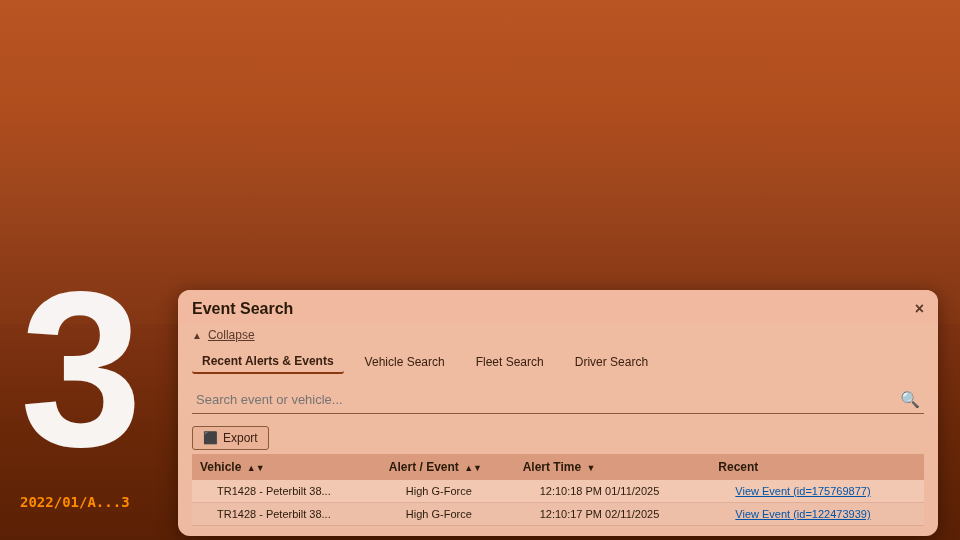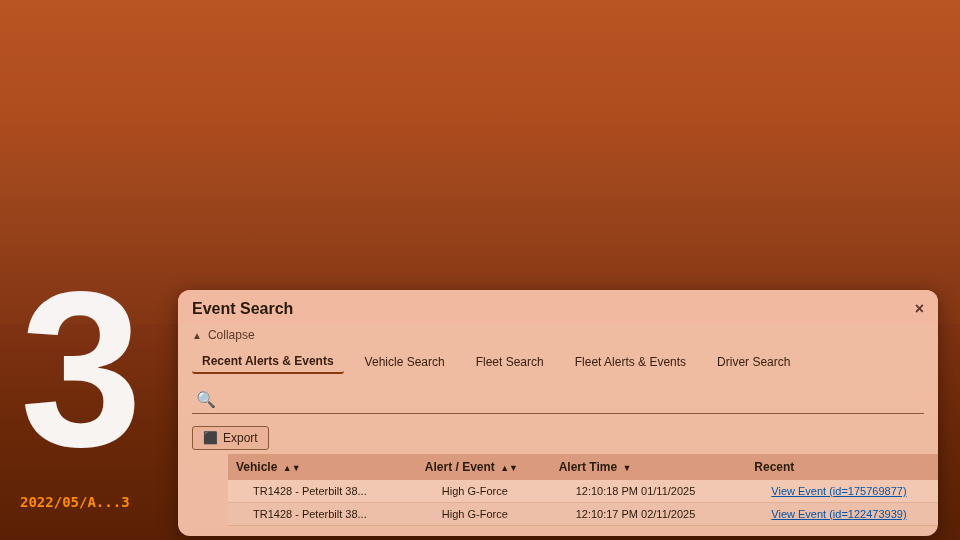--- a/index.html
+++ b/index.html
@@ -110,20 +110,21 @@
       padding: 4px 14px 4px 14px;
       display: flex;
       align-items: center;
       gap: 6px;
     }
 
     .collapse-text {
       font-size: 12px;
       color: #5a3a2a;
       cursor: pointer;
+      text-decoration: underline;
     }
 
     .collapse-icon {
       font-size: 10px;
       color: #5a3a2a;
     }
 
     
     .tabs-row {
       display: flex;
@@ -198,21 +199,20 @@
     
     .table-wrapper {
       padding: 0 14px 10px 14px;
       overflow-x: auto;
     }
 
     table {
       width: 100%;
       border-collapse: collapse;
       font-size: 12px;
-      margin-left: 36px;
     }
 
     thead tr {
       background: rgba(210, 140, 110, 0.7);
     }
 
     thead th {
       text-align: left;
       padding: 6px 8px;
       color: #2a1a0a;
@@ -249,44 +249,44 @@
     }
   </style>
 </head>
 <body>
 
 <div class="bg-image"></div>
 <div class="scene-overlay"></div>
 
 <div class="big-number">3</div>
 
-<div class="date-stamp">2022/05/A...3</div>
+<div class="date-stamp">2022/01/A...3</div>
 
 <div class="modal-container">
 
   <div class="modal-header">
     <span class="modal-title">Event Search</span>
     <button class="close-btn">×</button>
   </div>
 
   <div class="collapse-row">
     <span class="collapse-icon">▲</span>
     <span class="collapse-text">Collapse</span>
   </div>
 
   <div class="tabs-row">
     <div class="tab-item active">Recent Alerts &amp; Events</div>
     <div class="tab-item">Vehicle Search</div>
     <div class="tab-item">Fleet Search</div>
-    <div class="tab-item">Fleet Alerts &amp; Events</div>
     <div class="tab-item">Driver Search</div>
   </div>
 
   <div class="search-row">
     <div class="search-input-wrapper">
+      <input class="search-input" type="text" placeholder="Search event or vehicle..." style="">
       <span class="search-icon">🔍</span>
     </div>
   </div>
 
   <div class="export-row">
     <button class="export-btn">
       <span>⬛</span>
       <span>Export</span>
     </button>
   </div>

